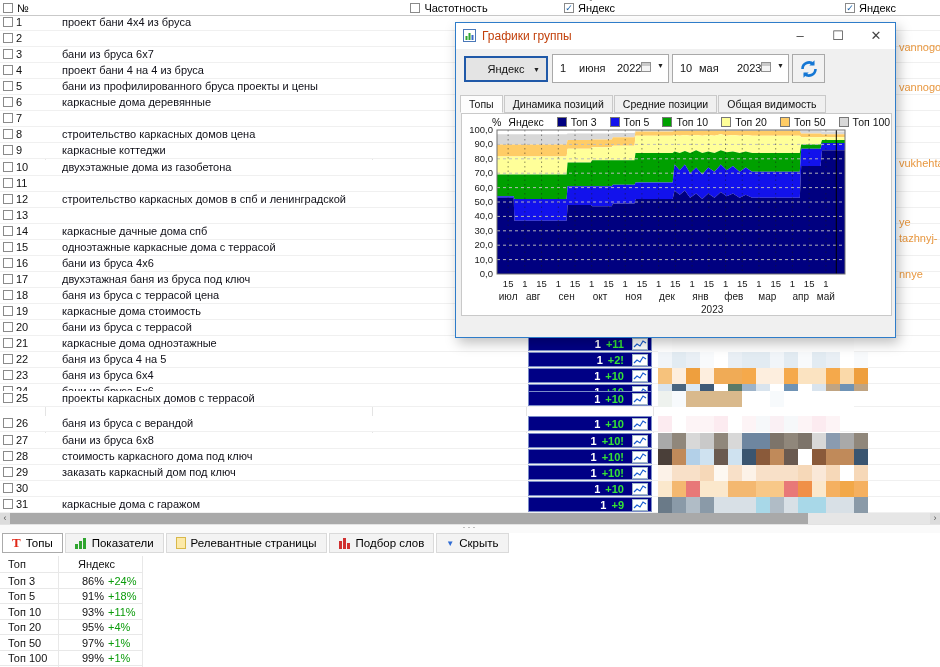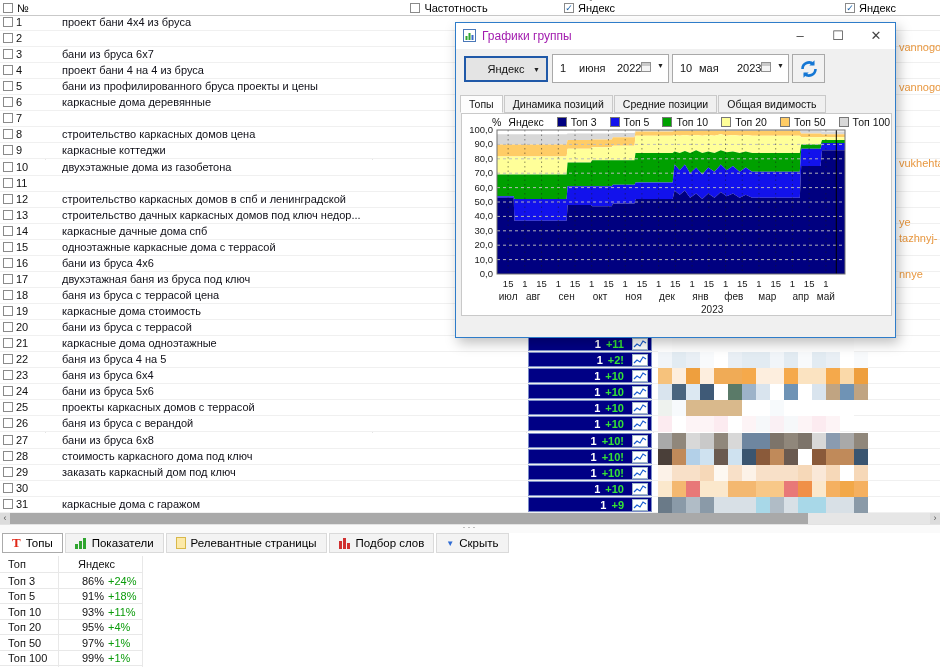--- a/index.html
+++ b/index.html
@@ -44,21 +44,21 @@
   .icohide{color:#2E6BD4;font-size:8px;}
   
   .statcell{position:absolute;white-space:nowrap;}
   .statline{position:absolute;background:#E8E8E8;}
   .statdelta{color:#0A9B0A;}
   
   .popup{position:absolute;left:455px;top:22px;width:441px;height:316px;background:#F0F0F0;
          border:1px solid #2E7CC9;box-sizing:border-box;box-shadow:3px 5px 12px rgba(0,0,0,.25);z-index:10;}
   .ptitle{position:absolute;left:0;top:0;right:0;height:26px;background:#fff;display:flex;
           align-items:center;padding-left:7px;gap:6px;}
-  .pttext{font-size:12px;color:#a21caf;}
+  .pttext{font-size:12px;color:#c2410c;}
   .pbtns{margin-left:auto;display:flex;}
   .pbtn{width:38px;height:26px;text-align:center;line-height:25px;font-size:13px;color:#444;}
   .esel{position:absolute;left:8px;top:33px;width:84px;height:26px;background:#E4E4E4;
         border:2px solid #2059A8;box-sizing:border-box;display:flex;align-items:center;
         justify-content:center;font-size:11px;}
   .selarrow{position:absolute;right:6px;font-size:7px;color:#222;}
   .dpick{position:absolute;top:31px;width:117px;height:29px;background:#fff;border:1px solid #A9A9A9;
          box-sizing:border-box;font-size:11px;}
   .dpick span{position:absolute;top:7px;}
   .dday{left:7px;} .dmon{left:26px;} .dyear{left:64px;}
@@ -159,21 +159,20 @@
       <span class="rnum">11</span>
     </div>
     <div class="row" style="top: 192px;">
       <span class="cb"></span>
       <span class="rnum">12</span>
       <span class="kw">строительство каркасных домов в спб и ленинградской</span>
     </div>
     <div class="row" style="top: 208px;">
       <span class="cb"></span>
       <span class="rnum">13</span>
-      <span class="kw">строительство дачных каркасных домов под ключ недор...</span>
     </div>
     <div class="row" style="top: 224px;">
       <span class="cb"></span>
       <span class="rnum">14</span>
       <span class="kw">каркасные дачные дома спб</span>
     </div>
     <div class="row" style="top: 240px;">
       <span class="cb"></span>
       <span class="rnum">15</span>
       <span class="kw">одноэтажные каркасные дома с террасой</span>
@@ -307,21 +306,21 @@
         <span class="mblock" style="background: rgb(217, 228, 238);"></span>
         <span class="mblock" style="background: rgb(255, 255, 255);"></span>
         <span class="mblock" style="background: rgb(111, 147, 181);"></span>
         <span class="mblock" style="background: rgb(255, 255, 255);"></span>
         <span class="mblock" style="background: rgb(217, 228, 238);"></span>
         <span class="mblock" style="background: rgb(192, 164, 130);"></span>
         <span class="mblock" style="background: rgb(111, 147, 181);"></span>
         <span class="mblock" style="background: rgb(192, 164, 130);"></span>
       </div>
     </div>
-    <div class="row" style="top: 400px;">
+    <div class="row" style="top: 391px;">
       <span class="cb"></span>
       <span class="rnum">25</span>
       <span class="kw">проекты каркасных домов с террасой</span>
       <div class="poscell">
         <span class="posval">1<span class="posdelta">+10</span></span>
         <span class="chicon"><svg width="14" height="10">
             <polyline points="1,8 4,5 7,7 10,2 13,4" fill="none" stroke="#1B5FD0" stroke-width="1.2"></polyline>
           </svg></span>
       </div>
       <div class="mosaic">

